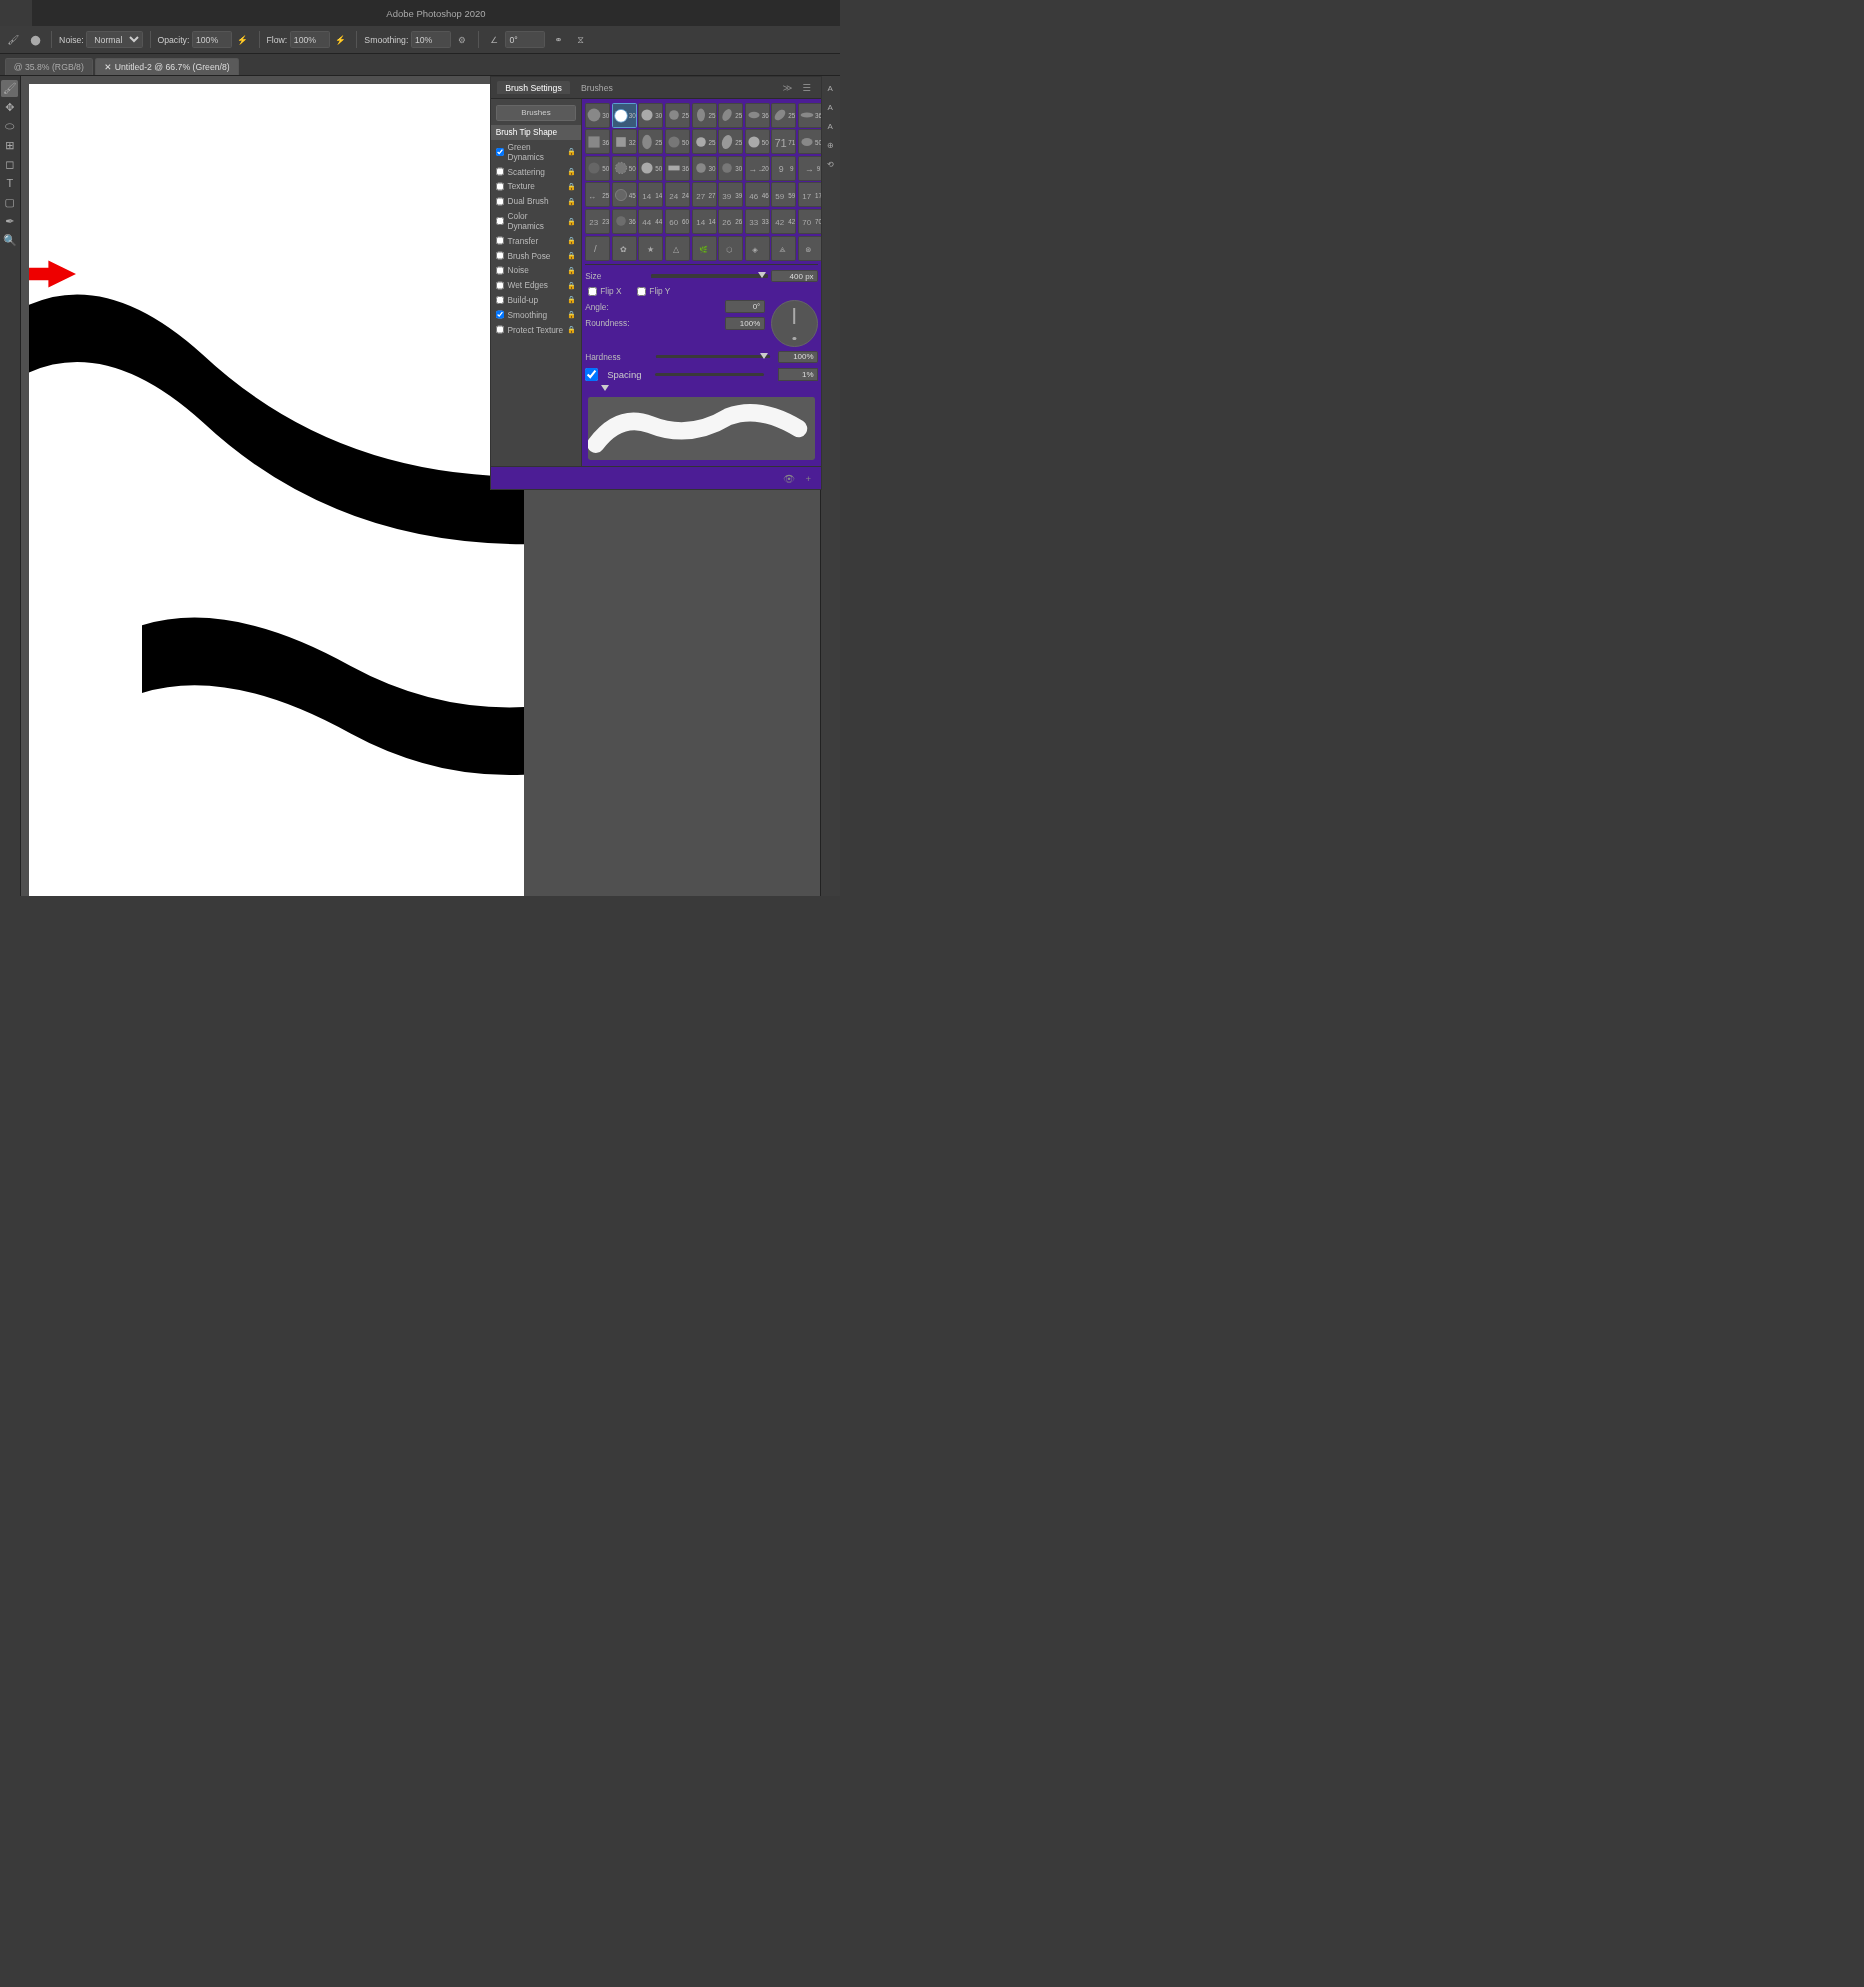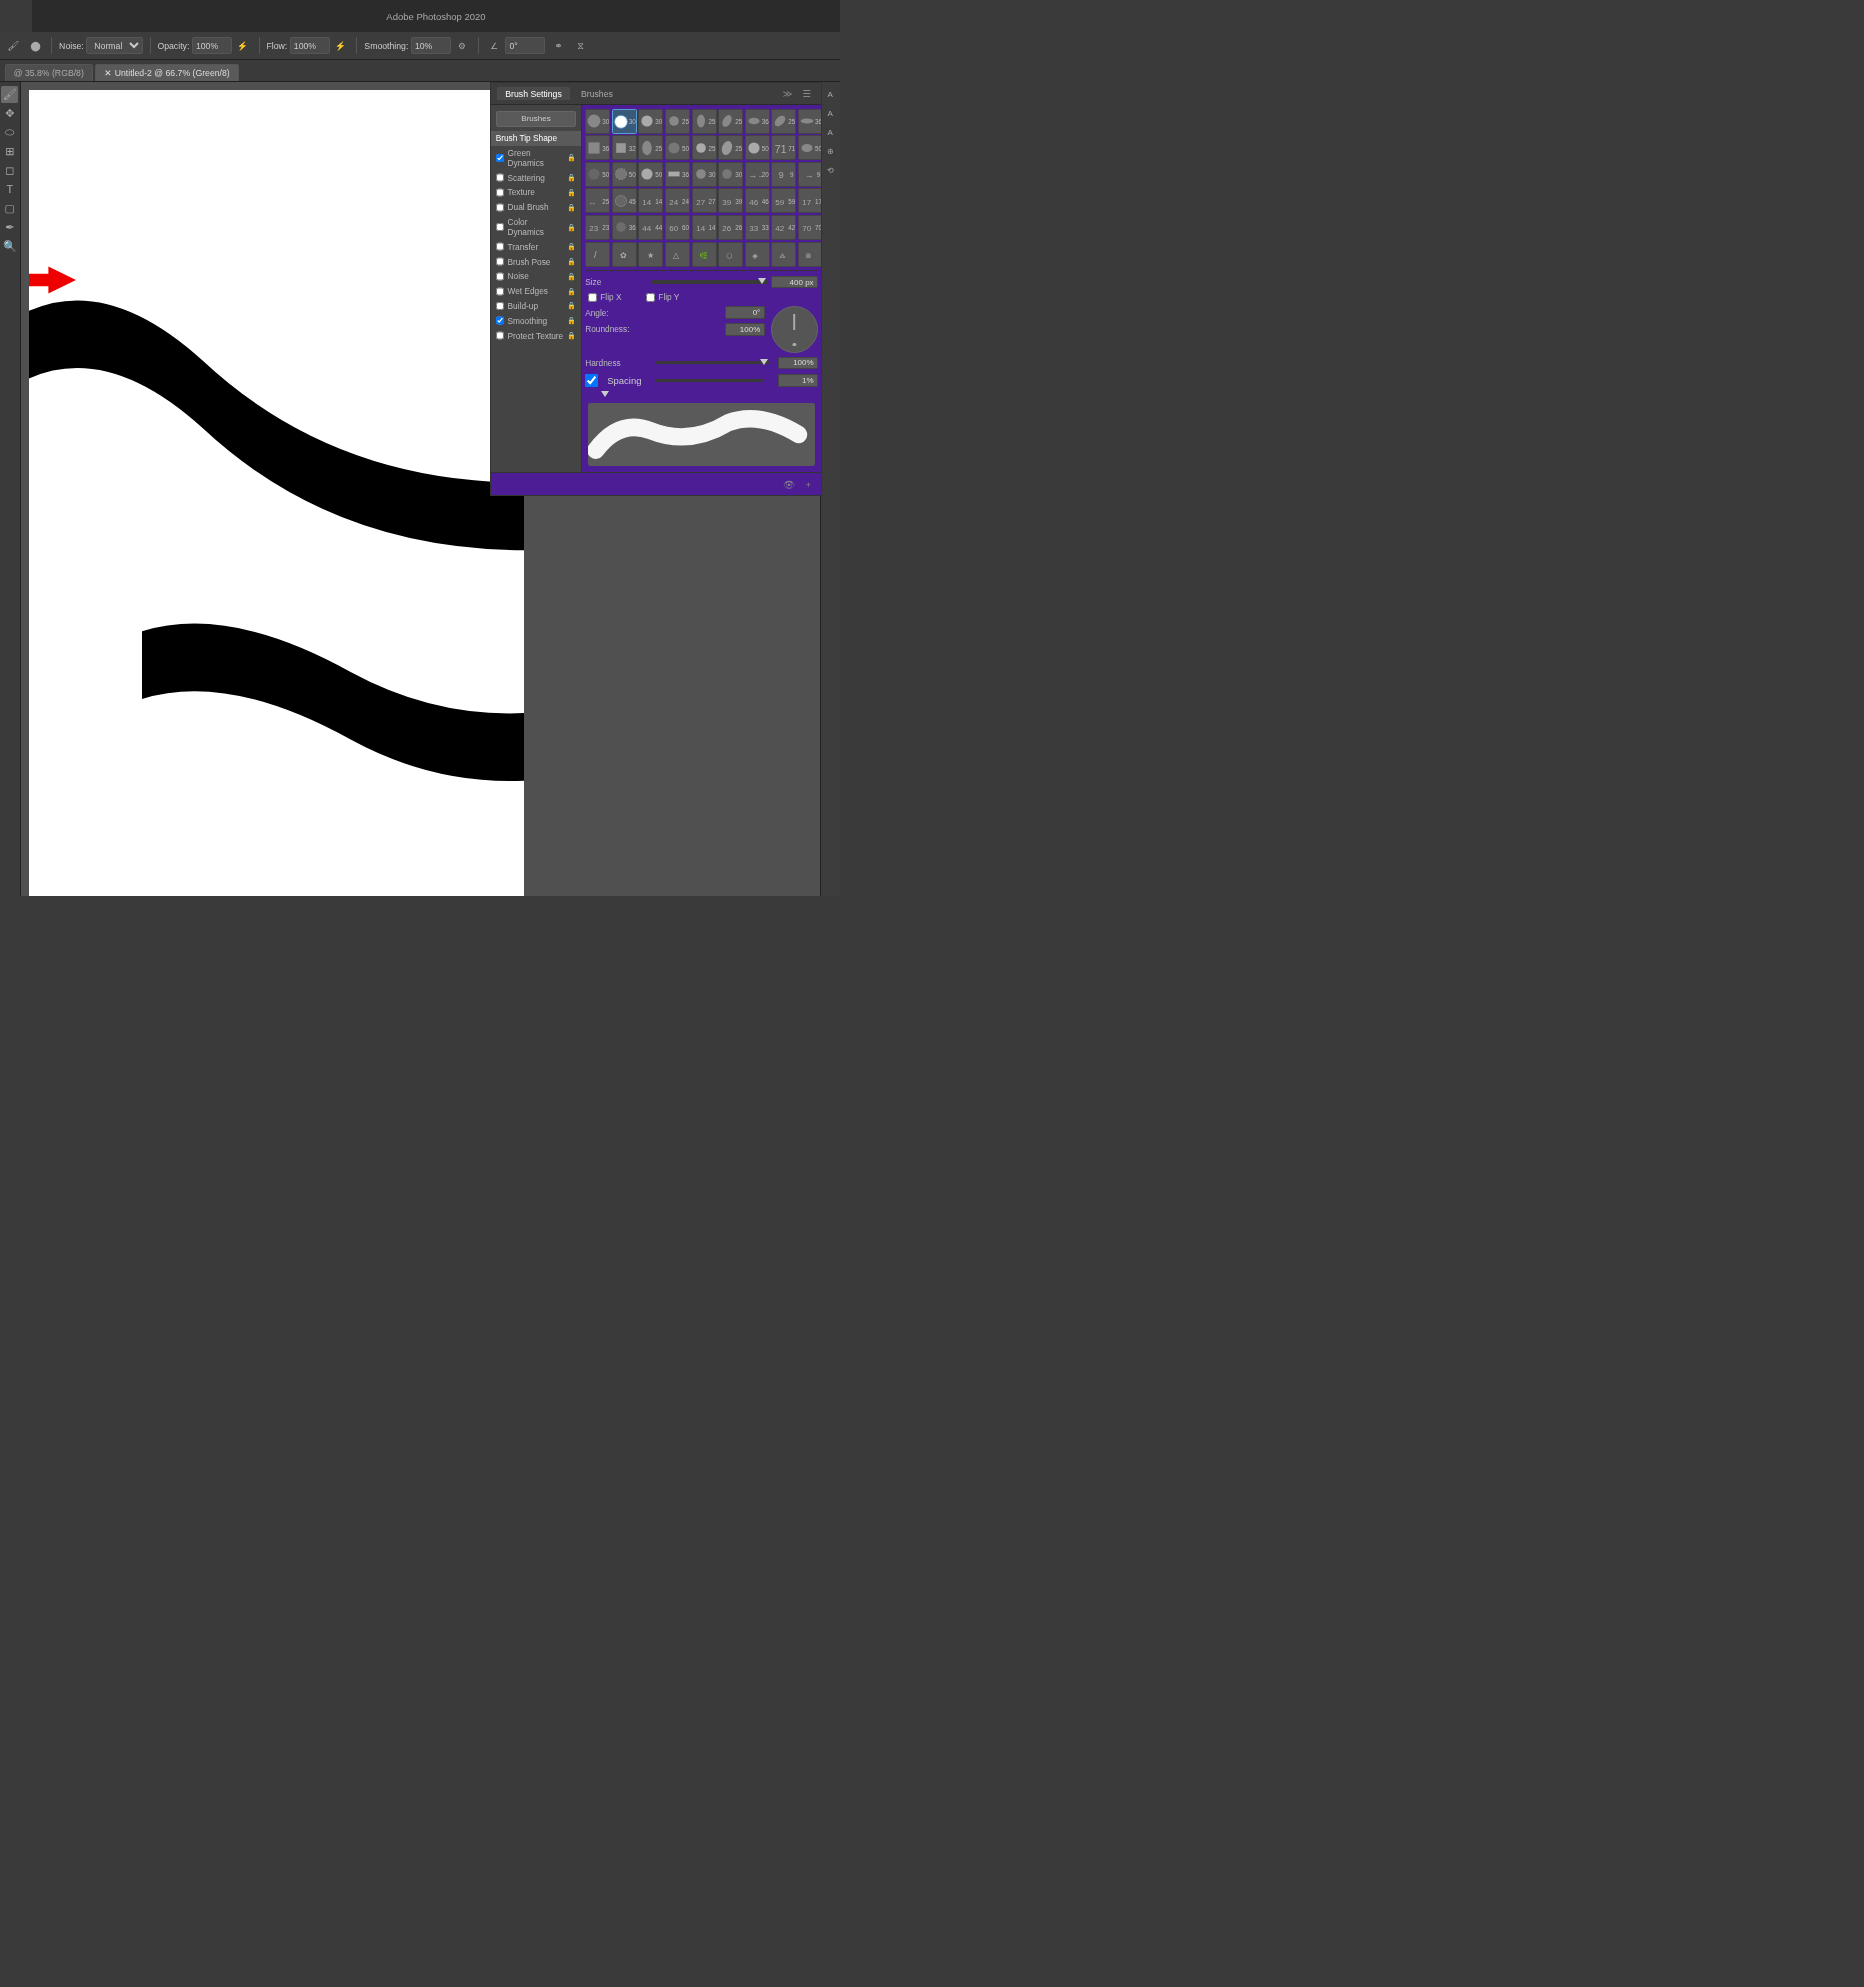--- a/index.html
+++ b/index.html
@@ -10,21 +10,21 @@
       color: #ccc;
       width: 840px;
       height: 896px;
       overflow: hidden;
       position: relative;
     }
 
     
     .title-bar {
       background: #2b2b2b;
-      height: 32px;
+      height: 26px;
       display: flex;
       align-items: center;
       justify-content: center;
       color: #aaa;
       font-size: 9.5px;
       position: relative;
       margin-left: 32px;
     }
 
     
@@ -260,21 +260,21 @@
     .slider-track {
       flex: 1;
       height: 3.2px;
       background: #3a3a3a;
       border-radius: 1.6px;
       position: relative;
     }
     .flip-row {
       display: flex;
       align-items: center;
-      gap: 25px;
+      gap: 16px;
       margin-bottom: 4px;
       padding-left: 3.2px;
     }
     .flip-item {
       display: flex;
       align-items: center;
       gap: 3.2px;
       font-size: 8.3px;
       color: #bbb;
     }

